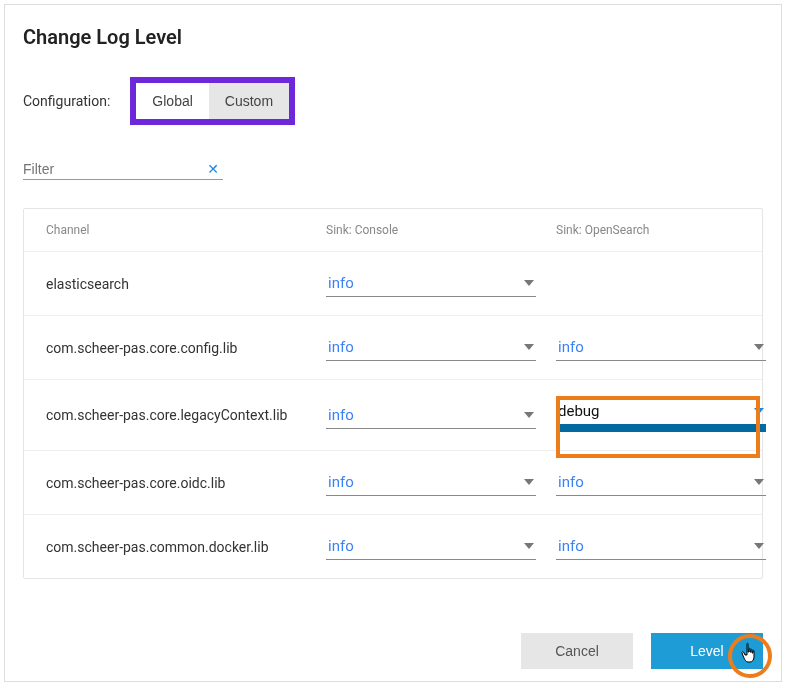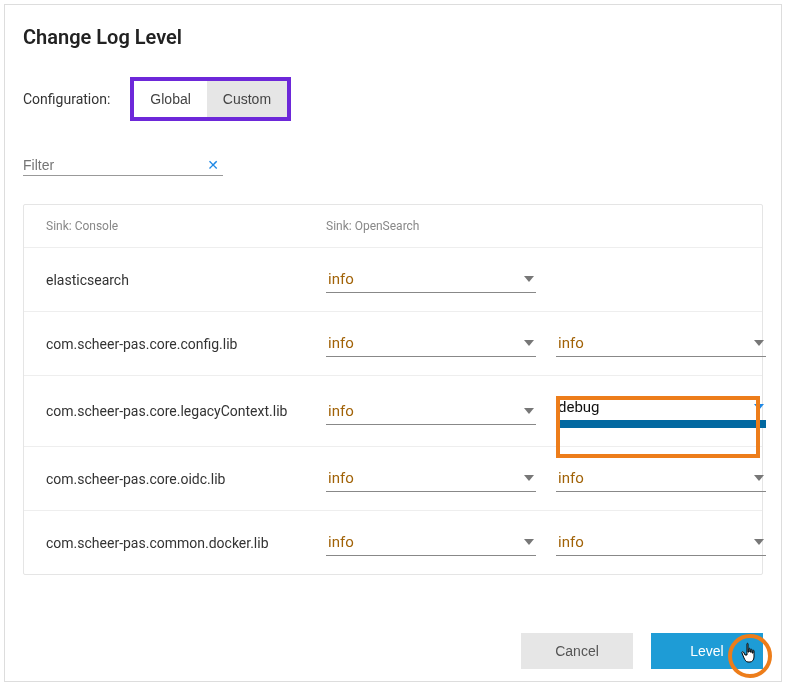--- a/index.html
+++ b/index.html
@@ -30,21 +30,21 @@
       align-items: center;
       gap: 20px;
       margin-bottom: 36px;
     }
     .config-label {
       font-size: 14px;
       color: #333;
     }
     .toggle-group {
       display: flex;
-      border: 4px solid #6d28d9;
+      border: 6px solid #6d28d9;
     }
     .toggle-btn {
       padding: 10px 16px;
       font-size: 14px;
       background: #fff;
       border: none;
       cursor: pointer;
       color: #444;
     }
     .toggle-btn.active {
@@ -110,21 +110,21 @@
       border-bottom: 1px solid #888;
       padding: 4px 2px;
       cursor: pointer;
       position: relative;
     }
     .select-wrap.highlight {
       border-bottom: 8px solid #0369a1;
     }
     .select-value {
       font-size: 15px;
-      color: #a16207;
+      color: #3b82f6;
     }
     .select-wrap.highlight .select-value {
       color: #111;
     }
     .caret {
       display: inline-flex;
     }
     .caret svg { width: 10px; height: 6px; }
     .caret.blue svg path { fill: #1e88e5; }
     .caret.gray svg path { fill: #777; }
@@ -194,20 +194,21 @@
     </div>
   </div>
 
   <div class="filter-wrap">
     <input class="filter-input" placeholder="Filter" style="">
     <span class="filter-clear">✕</span>
   </div>
 
   <div class="table">
     <div class="table-head">
+      <div class="th">Channel</div>
       <div class="th">Sink: Console</div>
       <div class="th">Sink: OpenSearch</div>
     </div>
 
     <div class="table-row">
       <div class="channel-cell">elasticsearch</div>
       <div class="sink-cell">
         <div class="select-wrap">
           <span class="select-value">info</span>
           <span class="caret gray">

